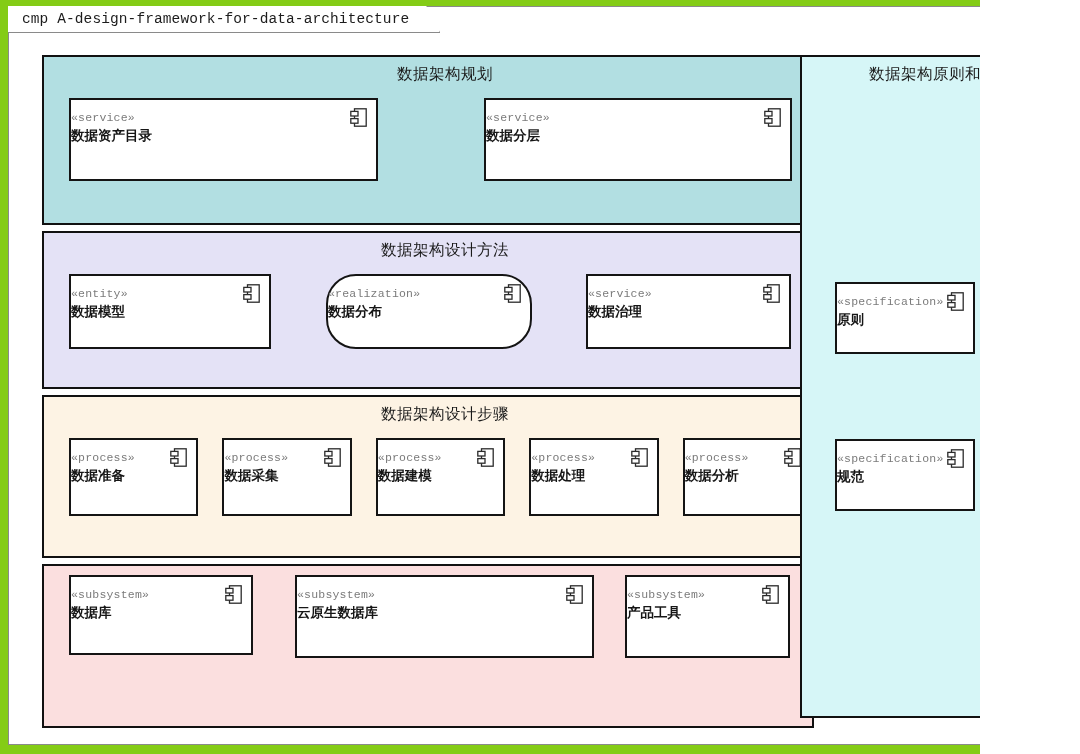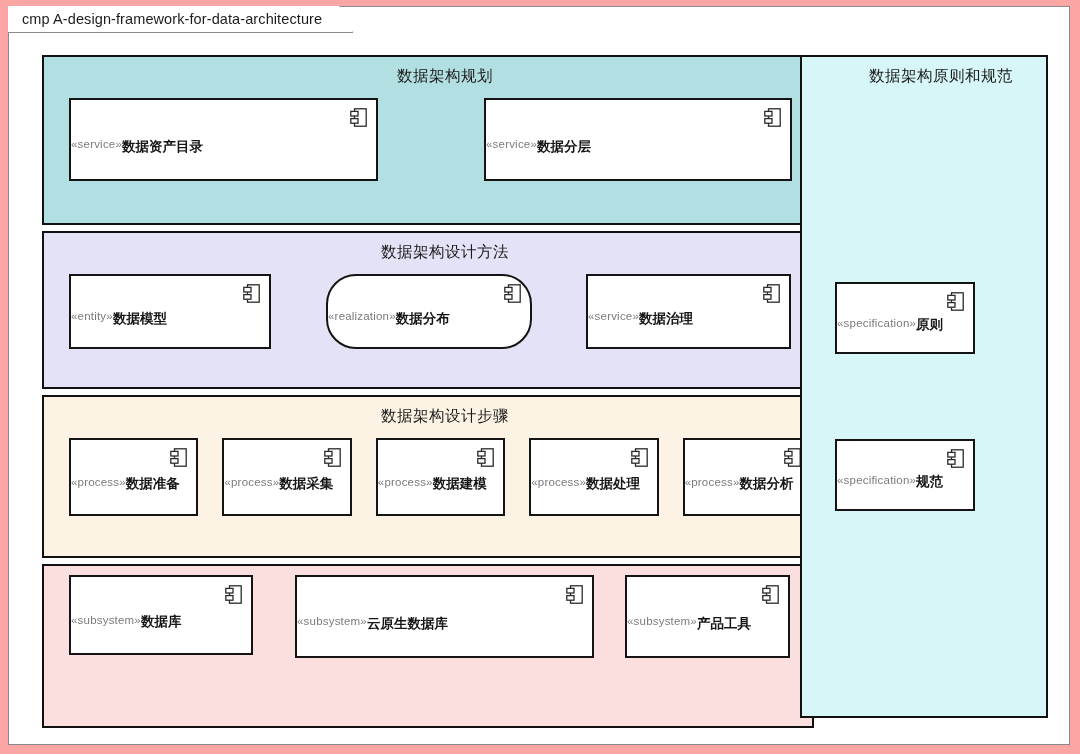--- a/index.html
+++ b/index.html
@@ -2,24 +2,25 @@
 <html><head>
 <meta charset="utf-8">
 <style>
   html,body{margin:0;padding:0;background:#ffffff;}
   body{
     font-family:"Liberation Sans","DejaVu Sans",sans-serif;
     -webkit-font-smoothing:antialiased;
   }
   #canvas{
     position:relative;
-    width:1080px;
+    width:980px;
     height:754px;
-    background:#fca5a5;
+    background:#84cc16;
     overflow:hidden;
+    font-family:Liberation Mono, monospace;
   }
 
   
   .frame{
     position:absolute;
     left:8px; top:6px;
     width:1062px; height:739px;
     border:1.5px solid #8a8a8a;
     box-sizing:border-box;
     background:#ffffff;
@@ -81,22 +82,21 @@
     padding:0 0 0 0;
   }
 
   
   .component{
     position:relative;
     box-sizing:border-box;
     background:#ffffff;
     border:2.5px solid #141414;
     display:flex;
-    flex-direction:row;
-    align-items:center;
+    flex-direction:column;
     justify-content:flex-start;
     padding-top:11px;
   }
   .stereotype{
     font-size:11.5px;
     color:#7b7b7b;
     line-height:1.2;
     letter-spacing:.2px;
     white-space:nowrap;
   }

